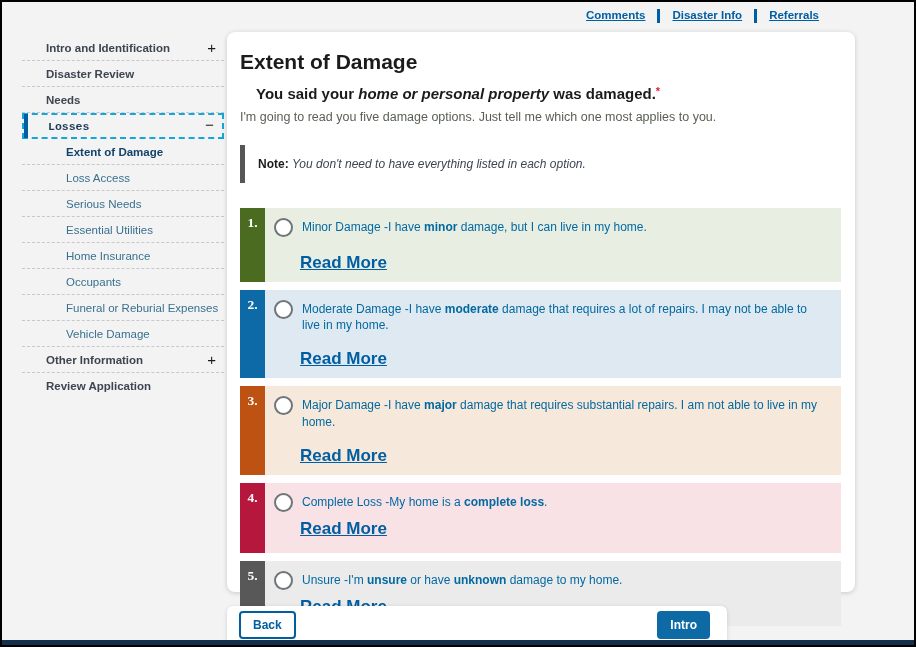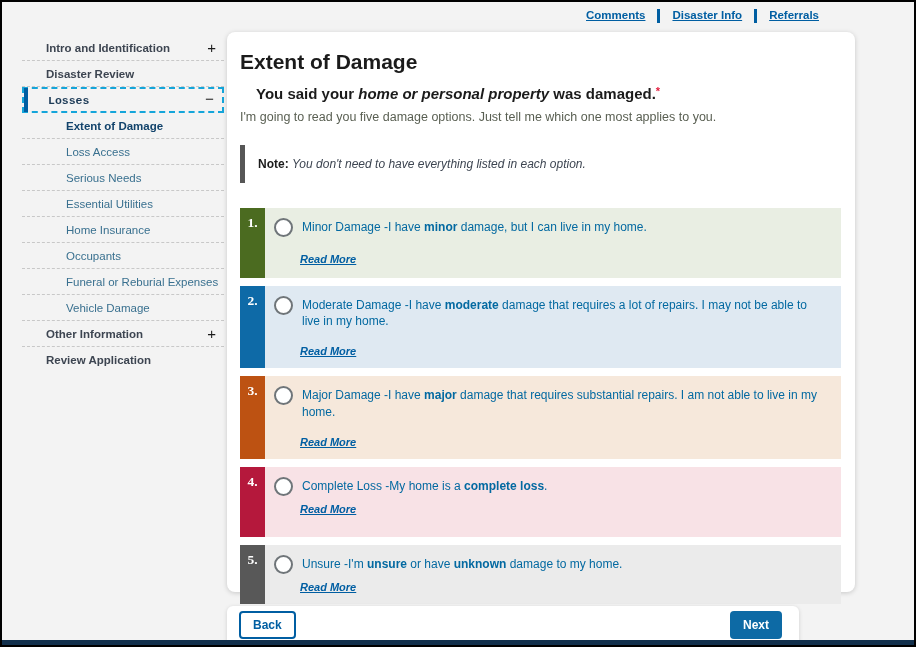--- a/index.html
+++ b/index.html
@@ -42,25 +42,25 @@
   .options{display:flex;flex-direction:column;gap:8px;}
   .option{display:flex;background:var(--bg);min-height:70px;}
   .option:last-child{min-height:55px;}
   .numbar{width:25px;background:var(--bar);color:#fff;font-family:"Liberation Serif",serif;
     font-weight:700;font-size:13.5px;text-align:center;padding-top:7px;box-sizing:border-box;flex:0 0 auto;}
   .opt-body{flex:1;padding:11px 14px 9px 9px;}
   .opt-row{display:flex;align-items:flex-start;gap:9px;}
   .radio{width:15px;height:15px;border:2px solid #6f7579;border-radius:50%;background:#fff;flex:0 0 auto;margin-top:-1px;cursor:pointer;}
   .opt-label{font-size:12px;color:#0369a1;line-height:1.35;}
   .opt-label b{font-weight:700;}
-  .readmore{display:inline-block;margin:16px 0 0 26px;color:#005ea2;font-size:11px;font-weight:700;text-decoration:underline;cursor:pointer;font-style:italic;}
+  .readmore{display:inline-block;margin:16px 0 0 26px;color:#005ea2;font-size:17px;font-weight:700;text-decoration:underline;cursor:pointer;}
   .option.compact .readmore{margin-top:7px;}
 
   
-  .actions-card{position:absolute;left:225px;top:604px;width:572px;height:37px;background:#fff;
+  .actions-card{position:absolute;left:225px;top:604px;width:500px;height:37px;background:#fff;
     border-radius:6px 6px 0 0;box-shadow:0 1px 4px rgba(0,0,0,.15);display:flex;align-items:center;
     justify-content:space-between;padding:0 17px 0 12px;box-sizing:border-box;}
   .btn{font-size:12px;font-weight:700;border-radius:4px;cursor:pointer;font-family:inherit;line-height:1;}
   .btn-back{background:#fff;color:#005ea2;border:2px solid #005ea2;padding:6px 12px;}
   .btn-next{background:#0d6aa5;color:#fff;border:none;padding:8px 13px;}
 
   .footer-bar{position:absolute;left:0;right:0;bottom:0;height:5px;background:#12304c;}
 </style>
 </head>
 <body>
@@ -75,20 +75,23 @@
       <a class="toplink">Referrals</a>
     </nav>
 
   <aside class="sidebar">
       <div class="side-item top">
         <span class="side-label">Intro and Identification</span>
         <span class="toggle">+</span>
       </div>
       <div class="side-item top">
         <span class="side-label">Disaster Review</span>
+      </div>
+      <div class="side-item top">
+        <span class="side-label">Needs</span>
       </div>
       <div class="side-item top active">
         <span class="side-label">Losses</span>
         <span class="toggle">−</span>
       </div>
       <div class="side-item sub active">
         <span class="side-label">Extent of Damage</span>
       </div>
       <div class="side-item sub">
         <span class="side-label">Loss Access</span>
@@ -161,17 +164,17 @@
           <div class="opt-body"><div class="opt-row">
               <span class="radio"></span>
               <span class="opt-label"><span>Unsure -I'm </span><b>unsure</b><span> or have </span><b>unknown</b><span> damage to my home.</span></span>
             </div><a class="readmore">Read More</a></div>
         </div>
       </div>
   </main>
 
   <div class="actions-card">
     <button class="btn btn-back">Back</button>
-    <button class="btn btn-next">Next</button>
+    <button class="btn btn-next">Intro</button>
   </div>
 
   <div class="footer-bar"></div>
 </div>
 
 </body></html>

